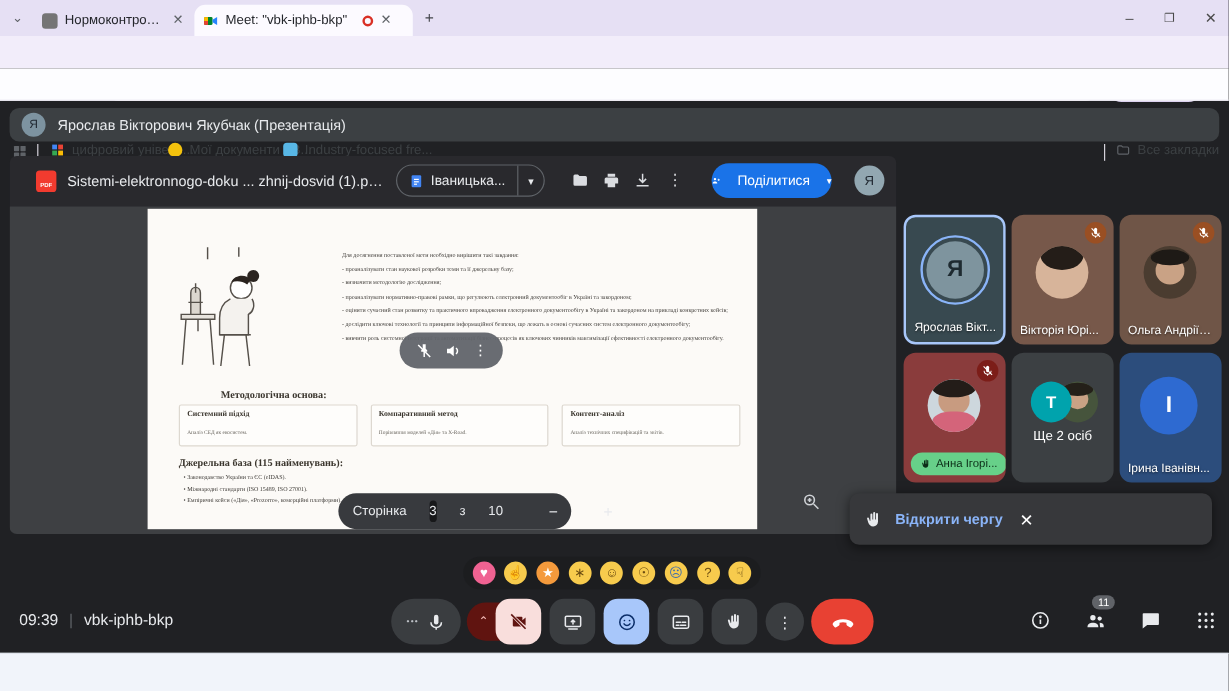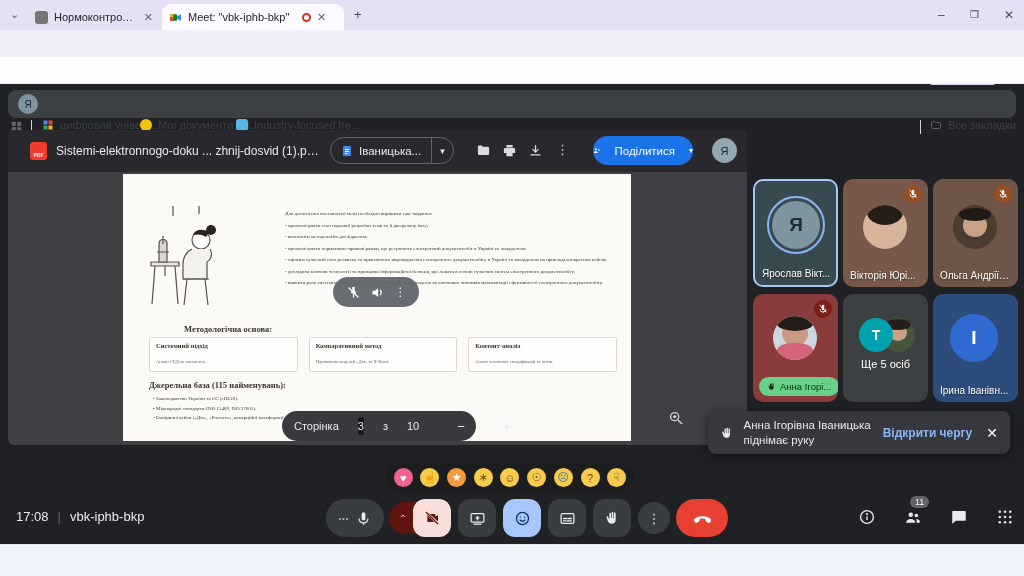--- a/index.html
+++ b/index.html
@@ -171,20 +171,21 @@
   <div class="abs bm" style="left:930px;">
     <svg width="12" height="12" viewBox="0 0 24 24" fill="none" stroke="#5f6368" stroke-width="2">
         <path d="M3 7a2 2 0 0 1 2-2h4l2 2h8a2 2 0 0 1 2 2v8a2 2 0 0 1-2 2H5a2 2 0 0 1-2-2V7z"></path>
       </svg>
     <span>Все закладки</span>
   </div>
 </div>
 
 <div class="abs banner">
   <span class="banner-av r">Я</span>
+  <span class="banner-title">Ярослав Вікторович Якубчак (Презентація)</span>
 </div>
 
 <div class="abs share">
   <div class="abs pdf-toolbar">
     <div class="abs pdf-badge">PDF</div>
     <div class="abs pdf-name ell" style="max-width:268px;">Sistemi-elektronnogo-doku ... zhnij-dosvid (1).pptx.pdf</div>
     <div class="abs open-pill">
       <span class="open-main">
         <svg width="12" height="12" viewBox="0 0 24 24">
             <rect x="4" y="2" width="16" height="20" rx="2" fill="#4285f4"></rect>
@@ -348,53 +349,49 @@
       </svg>
     <span class="ell" style="font-size:9.5px;color:#0c2e18;max-width:52px;">Анна Ігорі...</span>
   </div>
 </div>
 <div class="abs tile" style="left:843px;top:294px;background:#3c4043;">
   <div class="letter-av r" style="position:absolute;left:16px;top:24px;width:34px;height:34px;background:#00a3ad;color:#fff;font-size:14px;z-index:2;">T</div>
   <div class="pavatar" style="position:absolute;left:38px;top:24px;width:34px;height:34px;background:#46543c;z-index:1;">
       <span style="position:absolute;left:24%;top:18%;width:52%;height:50%;border-radius:50%;background:#c9a285;"></span>
       <span style="position:absolute;left:12%;top:2%;width:76%;height:32%;border-radius:50%;background:#242019;"></span>
     </div>
-  <div style="position:absolute;left:0;top:64px;width:100%;text-align:center;color:#fff;font-size:11px;">Ще 5 осіб</div>
+  <div style="position:absolute;left:0;top:64px;width:100%;text-align:center;color:#fff;font-size:11px;">Ще 2 осіб</div>
 </div>
 <div class="abs tile" style="left:933px;top:294px;background:#2c4d7c;">
   <div class="letter-av r" style="position:absolute;left:17px;top:20px;width:48px;height:48px;background:#2e6ad1;color:#fff;font-size:19px;">І</div>
   <div class="tile-name ell">Ірина Іванівн...</div>
 </div>
 
 <div class="abs toast">
   <svg width="16" height="16" viewBox="0 0 24 24" fill="#e8eaed">
       <path d="M8 13V5.5a1.25 1.25 0 0 1 2.5 0V12h1V3.8a1.25 1.25 0 0 1 2.5 0V12h1V5a1.25 1.25 0 0 1 2.5 0v9.5c0 3.6-2.4 6-6 6-3.2 0-5.3-2-6.2-4.9l-1.4-4.7a1.2 1.2 0 0 1 2.3-.7l1.3 3.8z"></path>
     </svg>
-  <div class="toast-txt">
-    <div>Анна Ігорівна Іваницька</div>
-    <div>піднімає руку</div>
-  </div>
   <span class="toast-act">Відкрити чергу</span>
   <span style="color:#fff;font-size:14px;margin-left:4px;">✕</span>
 </div>
 
 <div class="abs emoji-bar">
   <span class="emo" style="background:#f06292;color:#fff;">♥</span>
   <span class="emo" style="background:#f7cb4d;color:#6b4c11;">☝</span>
   <span class="emo" style="background:#f49a3c;color:#fff;">★</span>
   <span class="emo" style="background:#f7cb4d;color:#6b4c11;">∗</span>
   <span class="emo" style="background:#f7cb4d;color:#6b4c11;">☺</span>
   <span class="emo" style="background:#f7cb4d;color:#6b4c11;">☉</span>
   <span class="emo" style="background:#f7cb4d;color:#3c6bb0;">☹</span>
   <span class="emo" style="background:#f7cb4d;color:#6b4c11;">?</span>
   <span class="emo" style="background:#f7cb4d;color:#6b4c11;">☟</span>
 </div>
 
 <div class="abs meet-left">
-  <span>17:08</span>
+  <span>09:39</span>
   <span style="color:#5f6368;">|</span>
   <span>vbk-iphb-bkp</span>
 </div>
 
 <div class="ctl" style="left:326px;top:499px;width:58px;height:38px;border-radius:19px;gap:7px;">
   <span style="font-size:7px;letter-spacing:1px;color:#bdc1c6;">•••</span>
   <svg width="15" height="15" viewBox="0 0 24 24" fill="#e8eaed">
       <path d="M12 15a3 3 0 0 0 3-3V5a3 3 0 0 0-6 0v7a3 3 0 0 0 3 3z"></path>
       <path d="M18 12a6 6 0 0 1-12 0H4a8 8 0 0 0 7 7.9V22h2v-2.1A8 8 0 0 0 20 12h-2z"></path>
     </svg>

